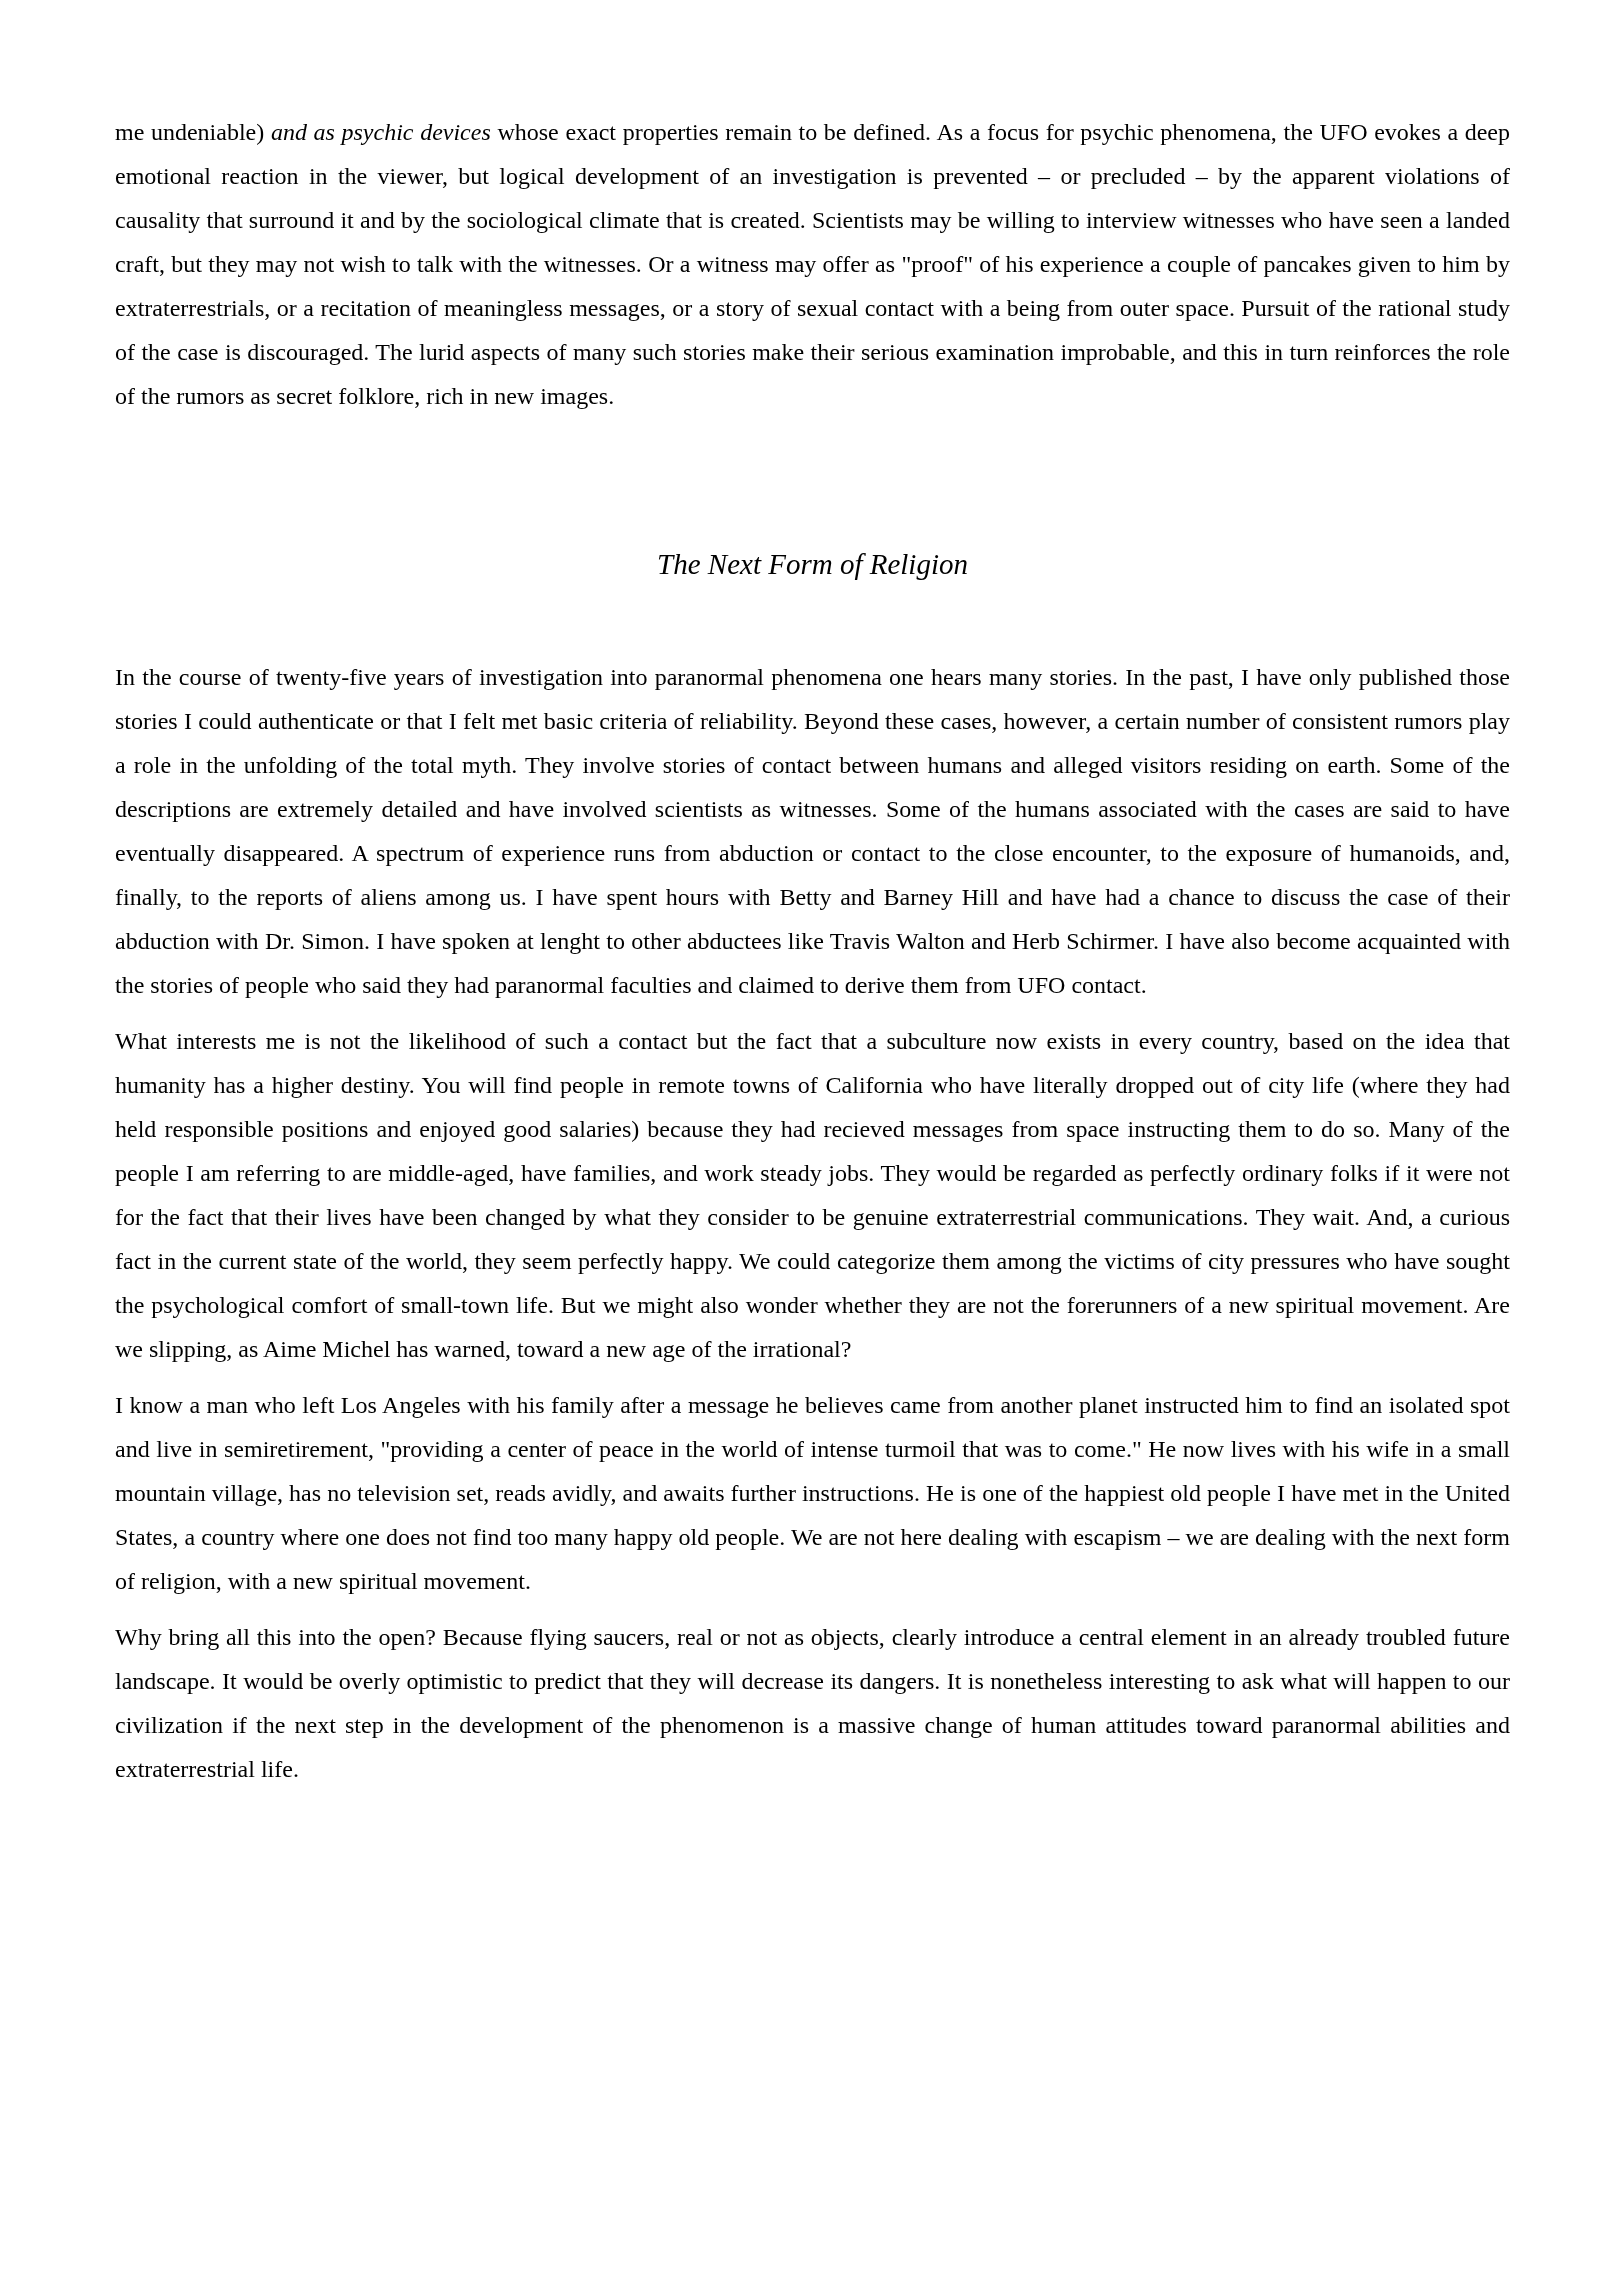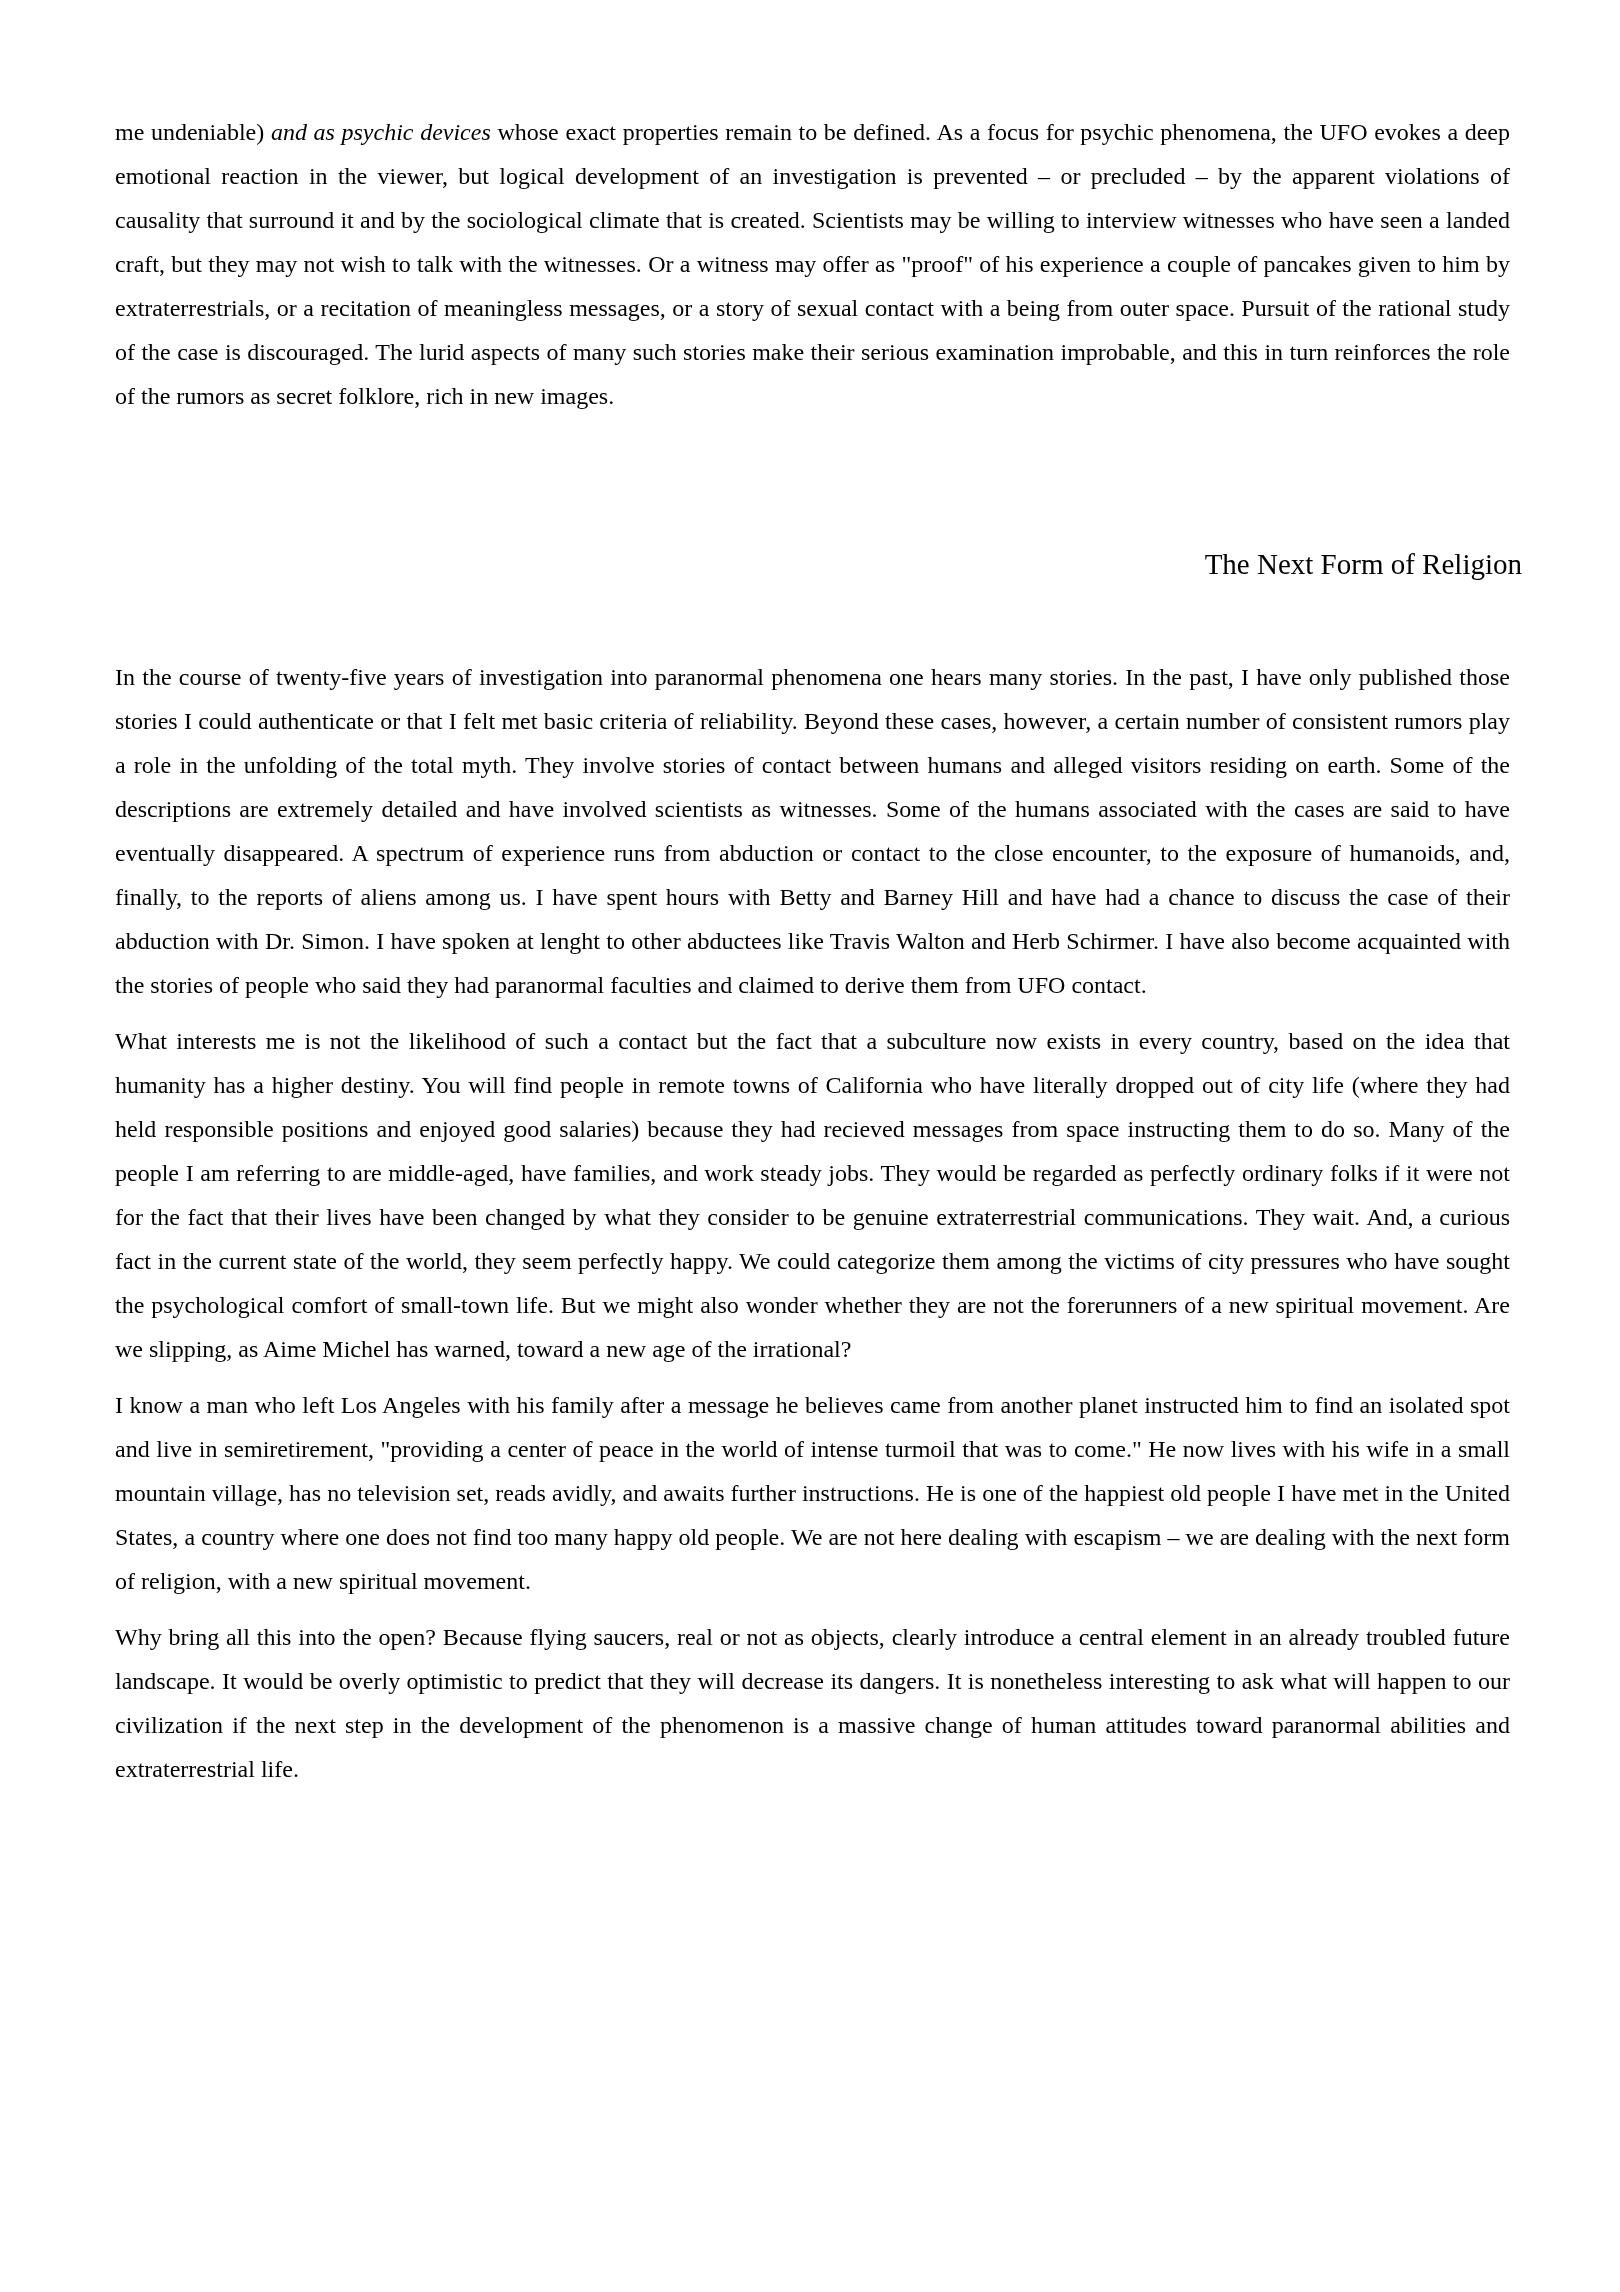--- a/index.html
+++ b/index.html
@@ -33,22 +33,23 @@
   p.para.last-line-natural {
     text-align-last: left;
   }
   .italic {
     font-style: italic;
   }
   .section-heading {
     margin: 0;
     font-size: 29px;
     line-height: 44px;
+    font-style: italic;
     font-weight: normal;
-    text-align: right;
+    text-align: center;
     width: 1419px;
   }
   .gap-after-p1 {
     height: 112px;
   }
   .gap-after-heading {
     height: 57px;
   }
   .tail-space {
     height: 39px;

